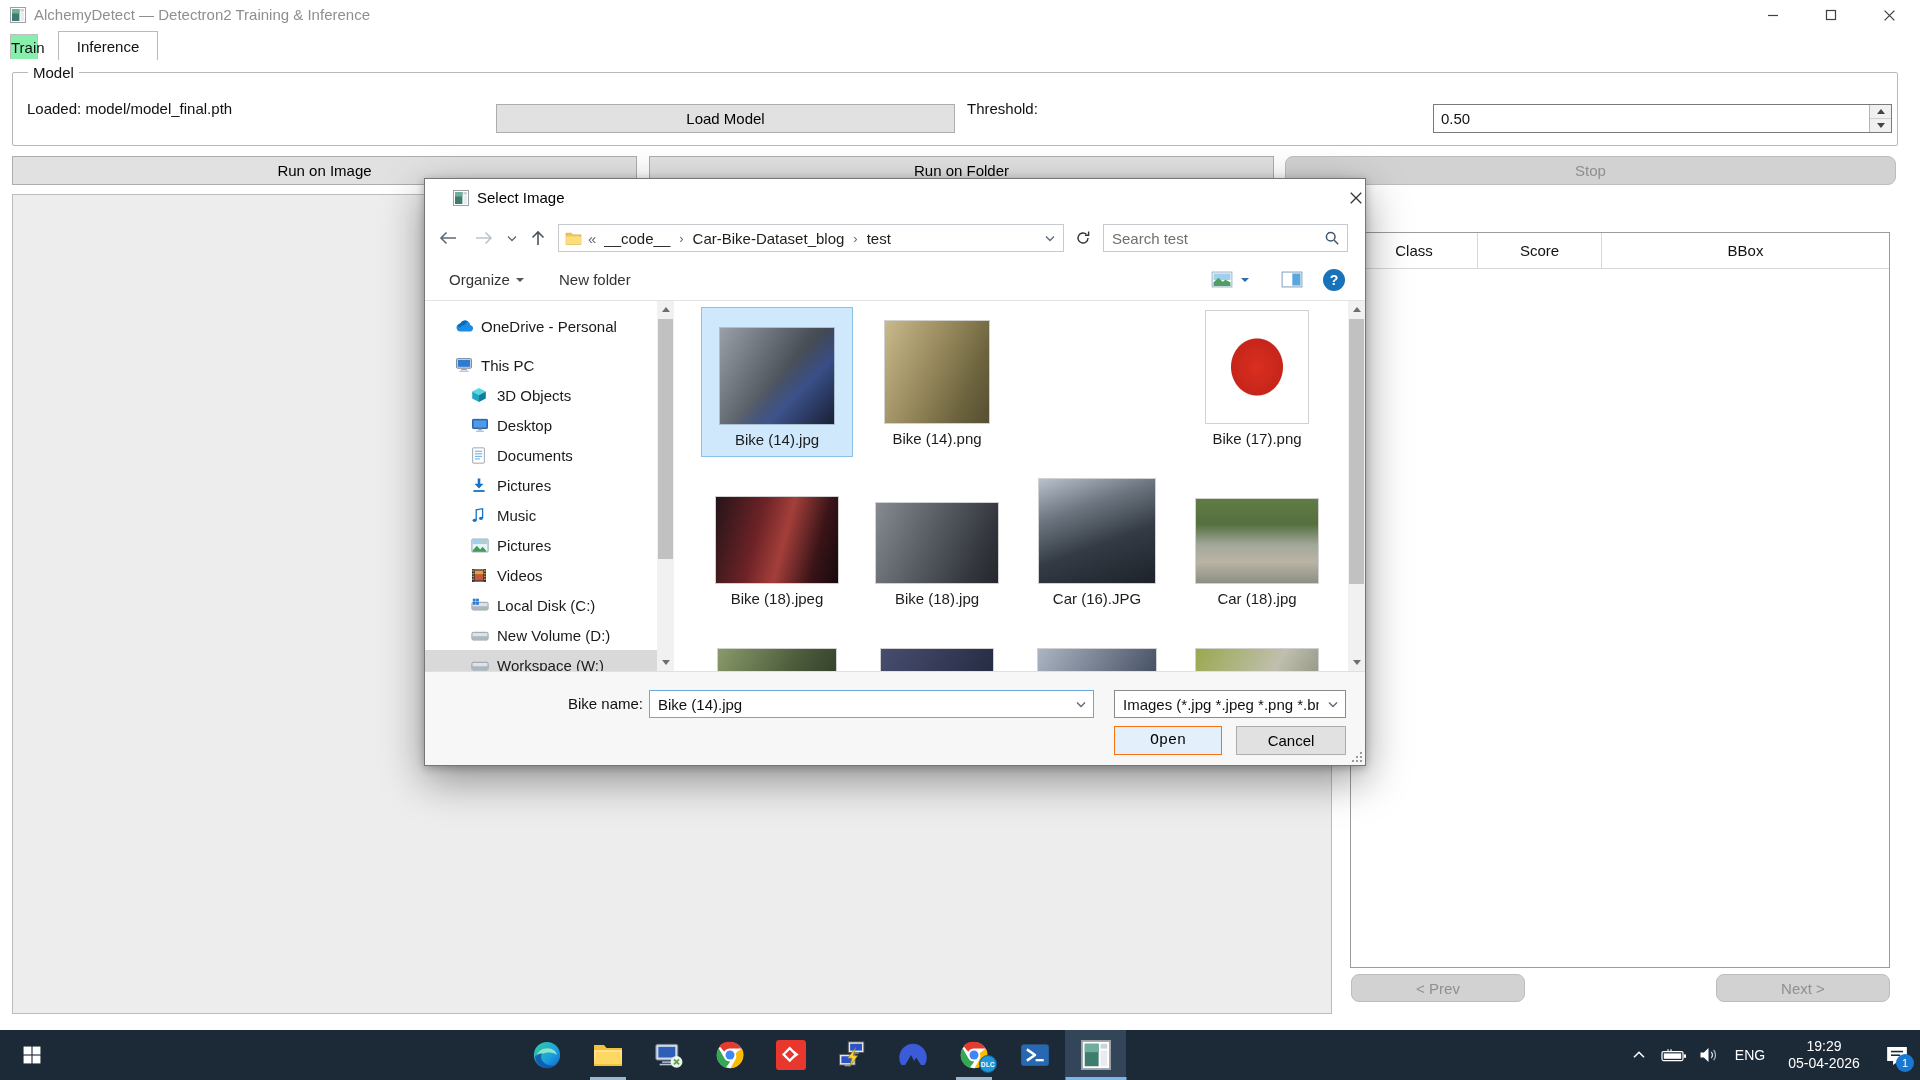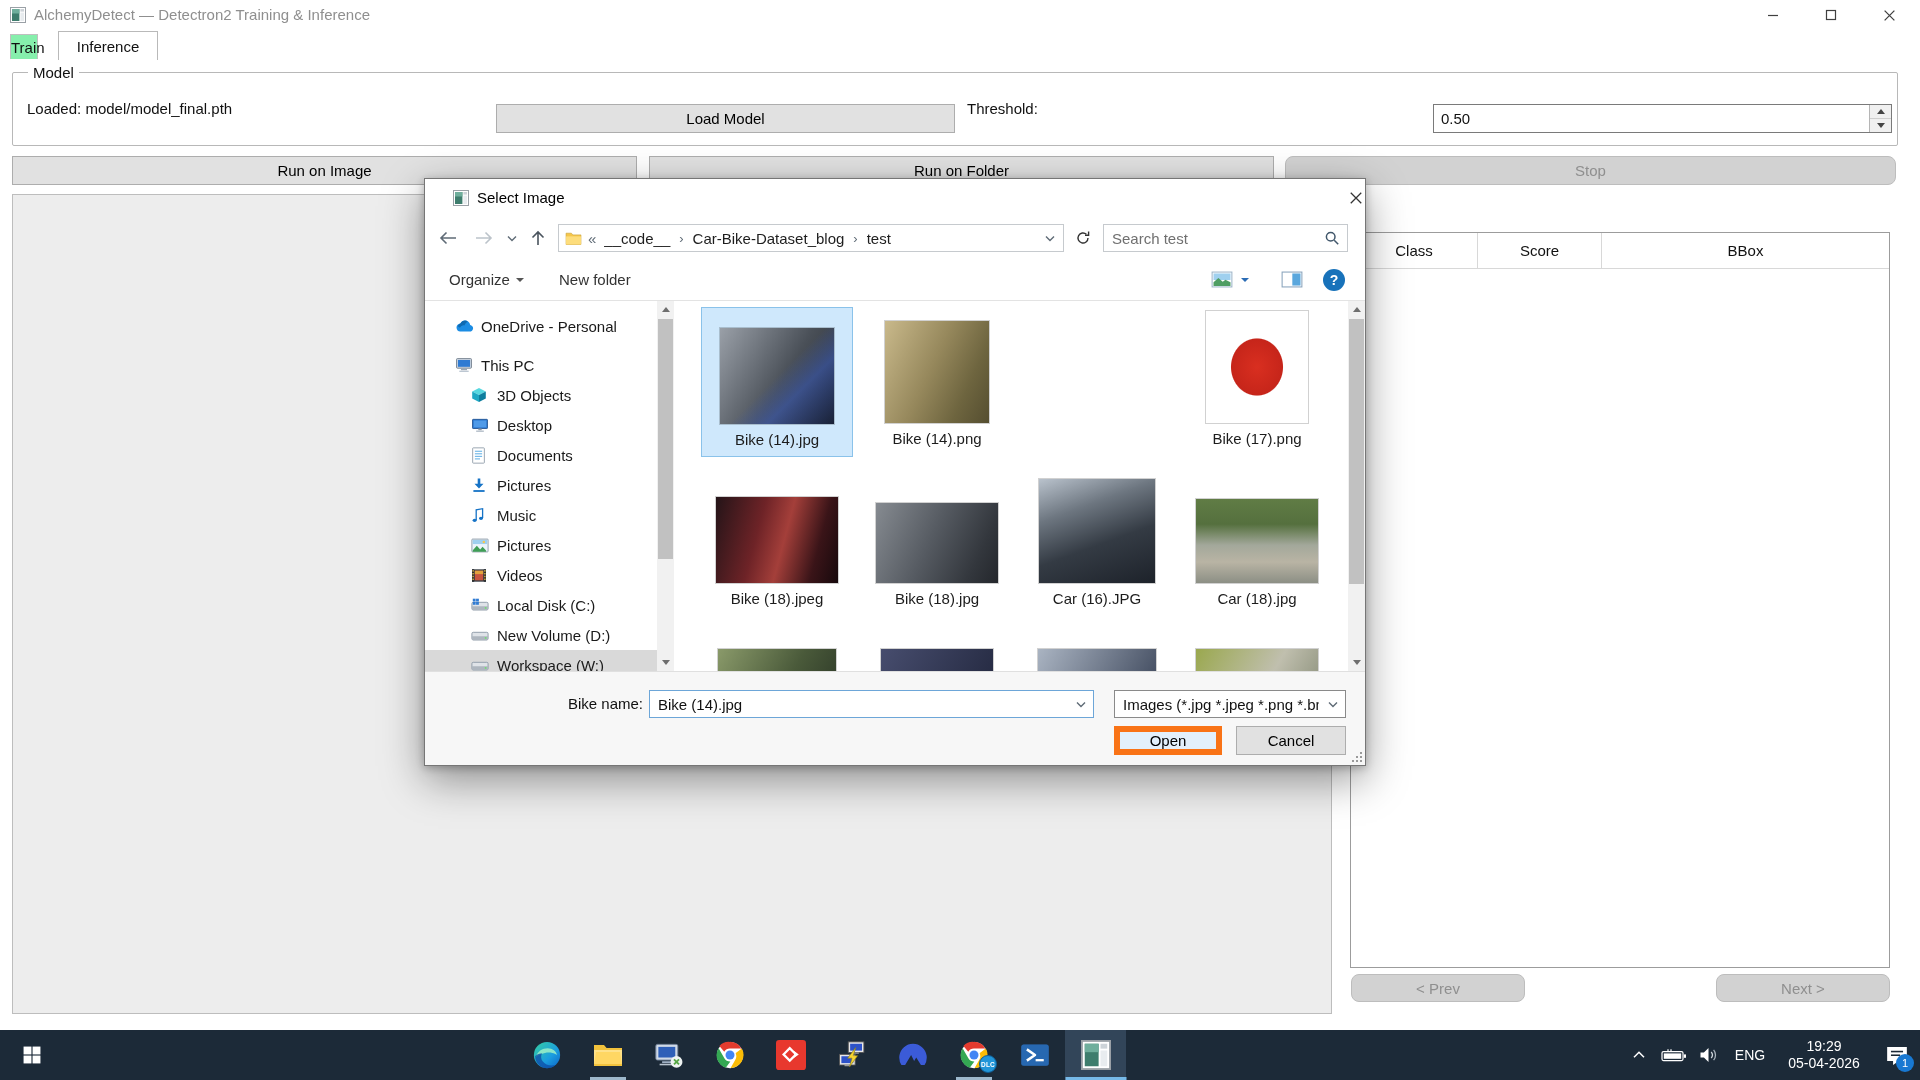--- a/index.html
+++ b/index.html
@@ -89,21 +89,21 @@
   .fthumb-wrap{display:flex;align-items:flex-end;justify-content:center;width:100%;}
   .fthumb{box-shadow:0 0 0 1px rgba(0,0,0,.18);}
   .fname{margin-top:7px;color:#1c1c1c;white-space:nowrap;}
   #dlg-footer{left:0;top:492px;width:940px;height:94px;background:#f7f7f7;border-top:1px solid #e0e0e0;box-sizing:border-box;}
   #fn-label{position:absolute;left:136px;top:18px;width:82px;text-align:right;line-height:28px;}
   #fn-combo{position:absolute;left:224px;top:18px;width:445px;height:28px;box-sizing:border-box;border:1px solid #6da6d8;background:#fff;display:flex;align-items:center;}
   #fn-value{margin-left:8px;}
   #ft-combo{position:absolute;left:689px;top:18px;width:232px;height:28px;box-sizing:border-box;border:1px solid #8a8a8a;background:#fff;display:flex;align-items:center;}
   #ft-value{margin-left:8px;width:196px;overflow:hidden;white-space:nowrap;}
   .combo-chev{margin-left:auto;margin-right:7px;}
-  #btn-open{position:absolute;left:689px;top:54px;width:108px;height:29px;background:#e3f0fb;border:6px solid #f97316;}
+  #btn-open{position:absolute;left:689px;top:54px;width:108px;height:29px;background:#e3f0fb;border:1px solid #f97316;font-family:Liberation Mono, monospace;}
   #btn-cancel{position:absolute;left:811px;top:54px;width:110px;height:29px;}
   #dlg-grip{position:absolute;right:3px;bottom:3px;width:10px;height:10px;}
   #dlg-grip i{position:absolute;width:2px;height:2px;background:#9a9a9a;}
   
   #taskbar{left:0;top:1030px;width:1920px;height:50px;background:#1c2a38;}
   #start-btn{left:0;top:0;width:64px;height:50px;display:flex;align-items:center;justify-content:center;}
   #task-icons{position:absolute;left:516px;top:0;height:50px;display:flex;}
   .ticell{position:relative;width:61px;height:50px;display:flex;align-items:center;justify-content:center;}
   .ticell.active{background:rgba(130,170,210,.22);}
   .ticell .tind{position:absolute;bottom:0;left:50%;transform:translateX(-50%);width:36px;height:3px;background:#9db8cc;}

